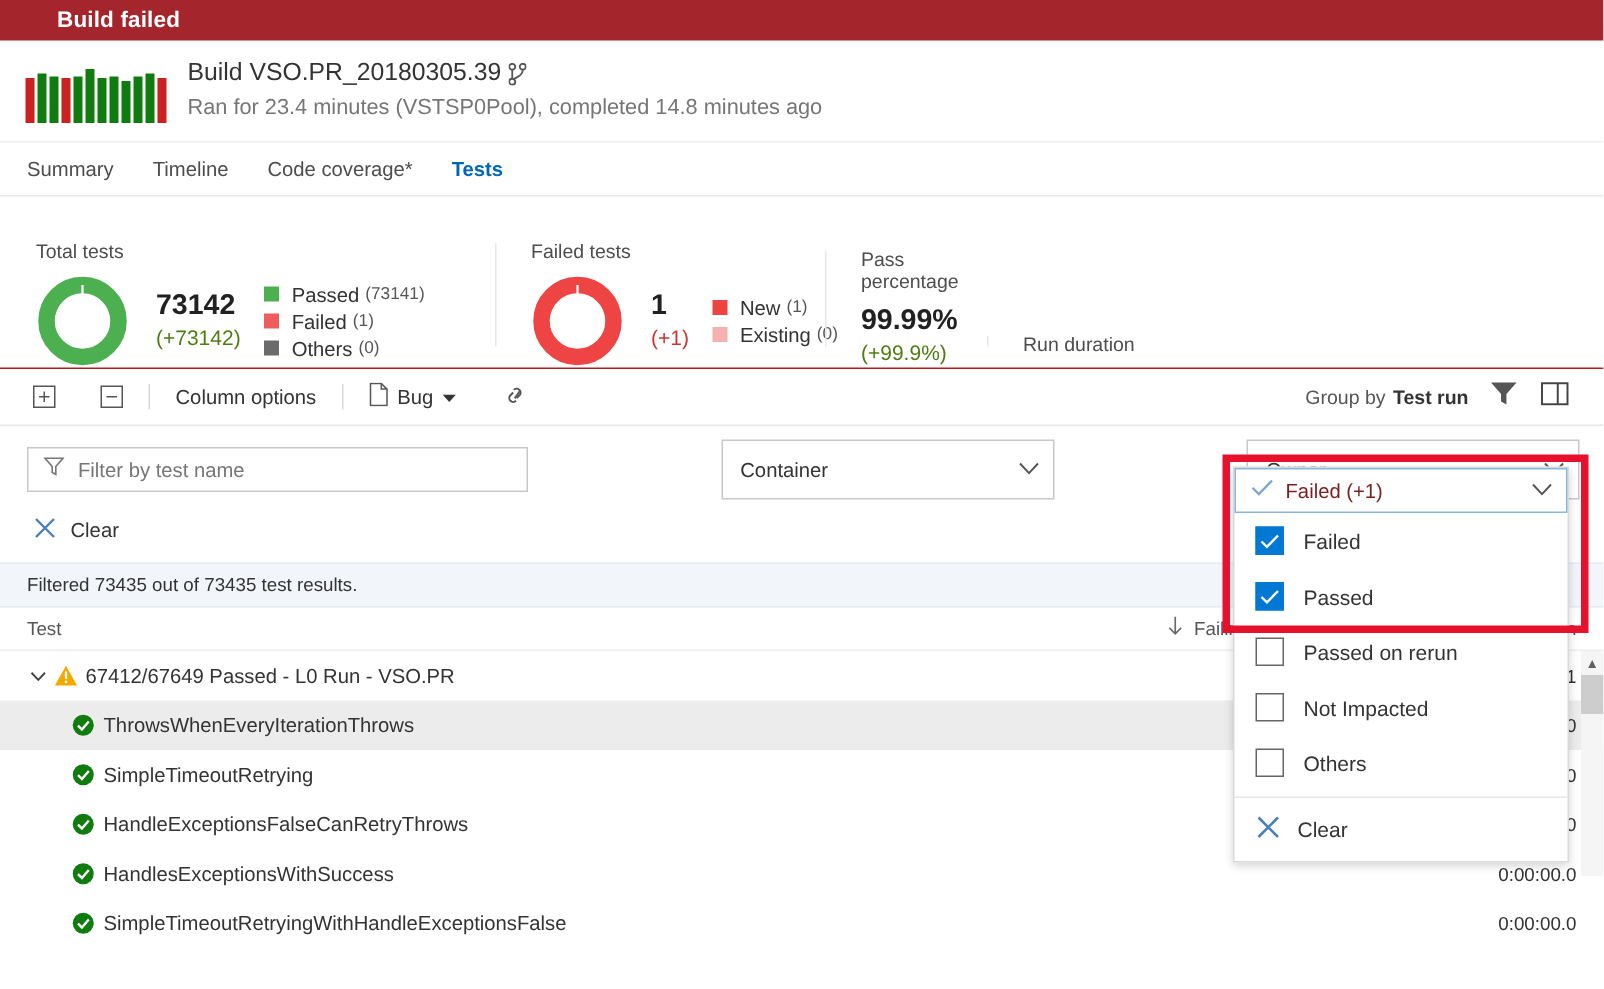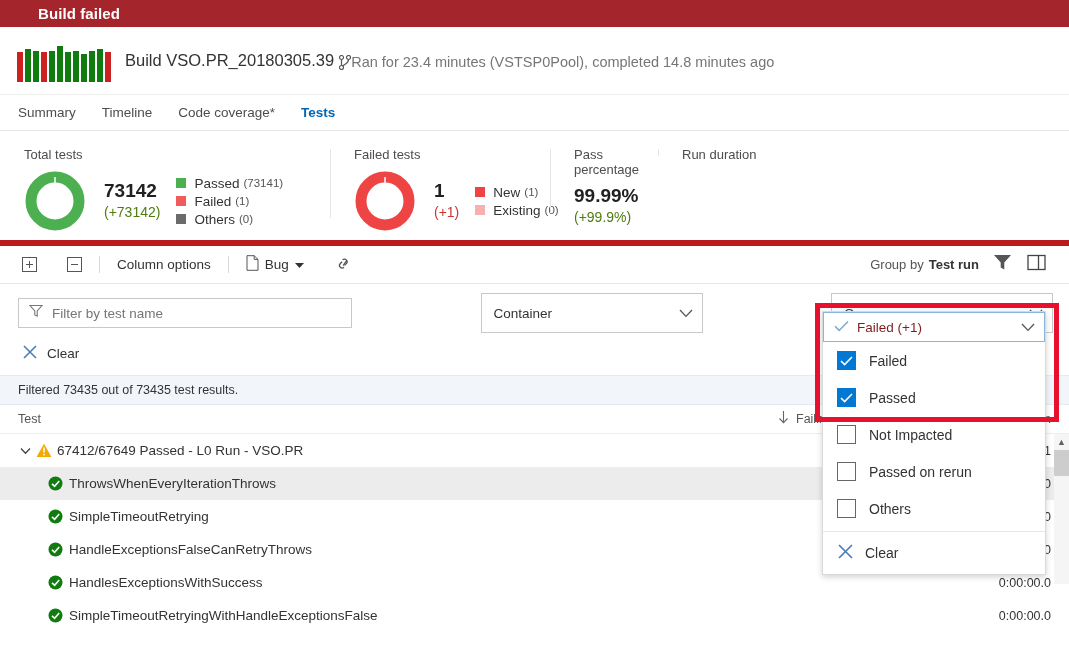--- a/index.html
+++ b/index.html
@@ -42,21 +42,21 @@
     width: 96px;
     gap: 2px;
     margin-right: 12px;
     margin-left: 1px;
   }
   .spark i {
     display: block;
     width: 6px;
     border-radius: 0;
   }
-  .build-meta { display: flex; flex-direction: row; justify-content: flex-end; }
+  .build-meta { display: flex; flex-direction: column; justify-content: flex-end; }
   .build-name {
     font-size: 16.5px;
     color: #333333;
     line-height: 21px;
     display: flex;
     align-items: center;
     gap: 5px;
   }
   .branch-ico { display: inline-block; width: 12px; height: 15px; position: relative; top: 1px; }
   .build-sub {
@@ -86,23 +86,23 @@
   }
   .tab.active {
     color: #0067b8;
     font-weight: bold;
   }
 
   
   .summary {
     height: 115px;
     display: flex;
-    align-items: flex-start;
+    align-items: flex-end;
     padding: 0 0 0 0;
-    border-bottom: 6px solid #b91c1c;
+    border-bottom: 1px solid #b91c1c;
   }
   .metric {
     display: flex;
     flex-direction: column;
     padding: 16px 0 0 0;
     position: relative;
   }
   .metric + .metric::before {
     content: "";
     position: absolute;
@@ -699,25 +699,25 @@
     <div class="opt">
       <span class="cbx on">
         <svg width="13" height="10" viewBox="0 0 13 10">
             <path d="M1 5 L4.6 8.6 L12 1" fill="none" stroke="#fff" stroke-width="1.6"></path>
           </svg>
       </span>
       <span>Passed</span>
     </div>
     <div class="opt">
       <span class="cbx"></span>
-      <span>Not Impacted</span>
+      <span>Passed on rerun</span>
     </div>
     <div class="opt">
       <span class="cbx"></span>
-      <span>Passed on rerun</span>
+      <span>Not Impacted</span>
     </div>
     <div class="opt">
       <span class="cbx"></span>
       <span>Others</span>
     </div>
 
     <div class="flyout-div"></div>
     <div class="flyout-clear">
       <span>
         <svg width="17" height="17" viewBox="0 0 17 17">

